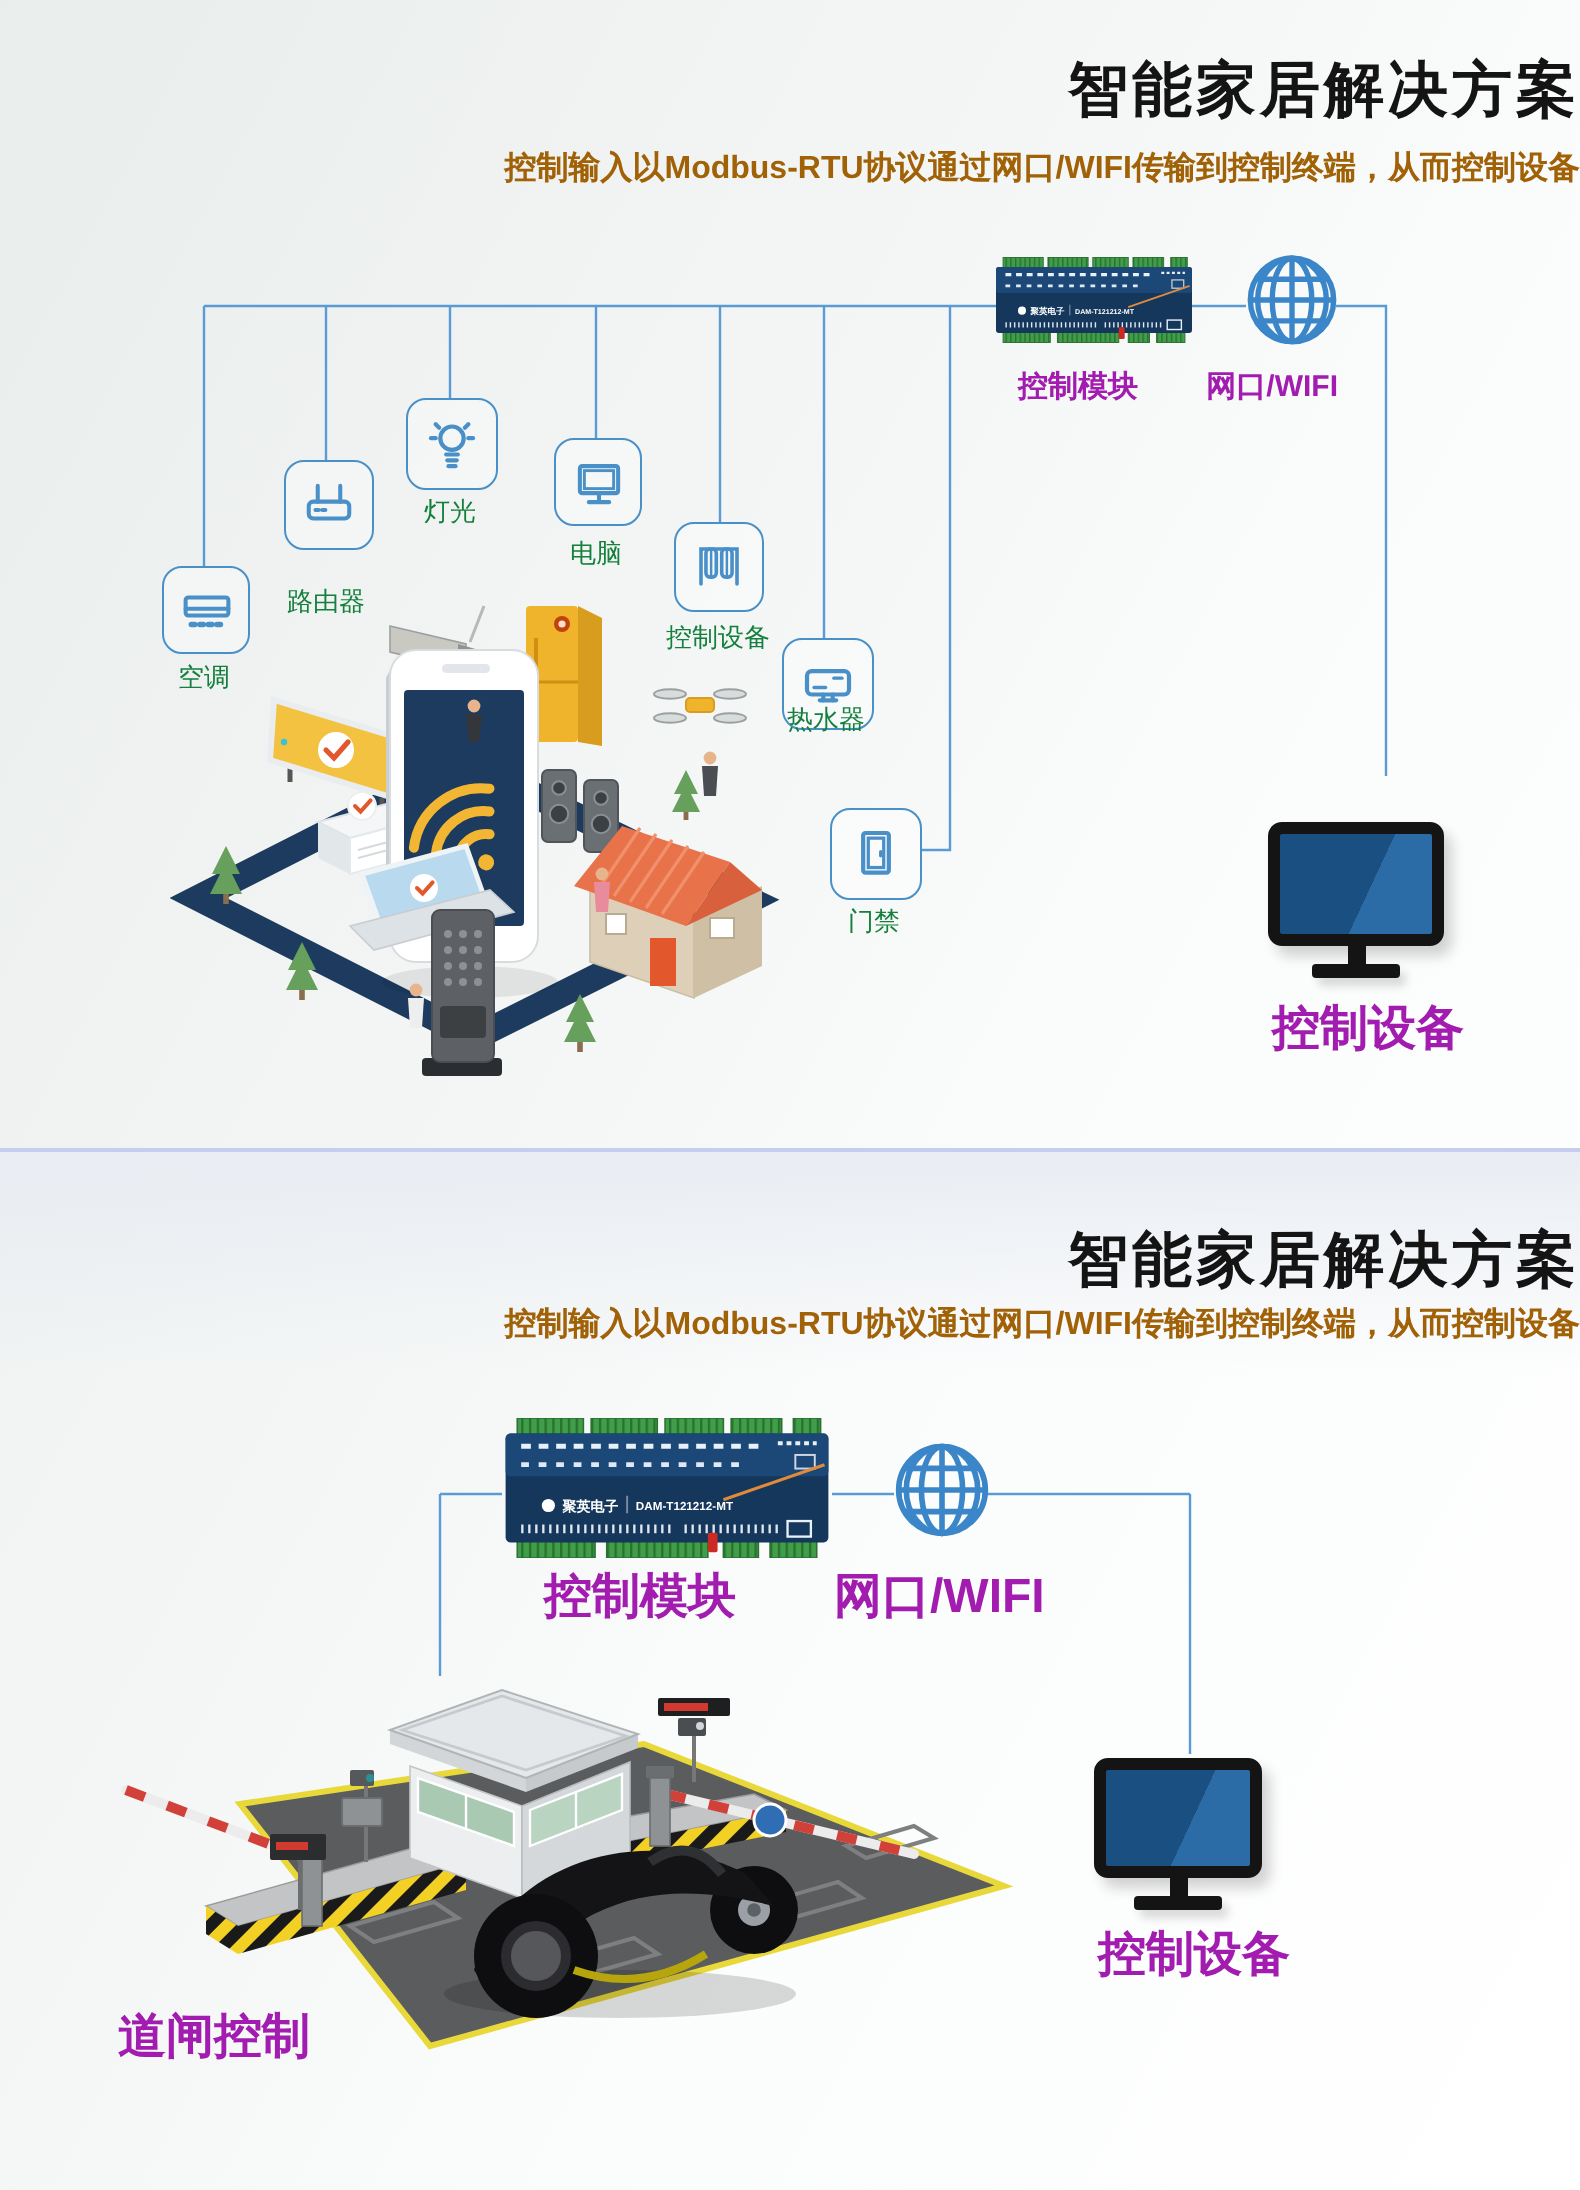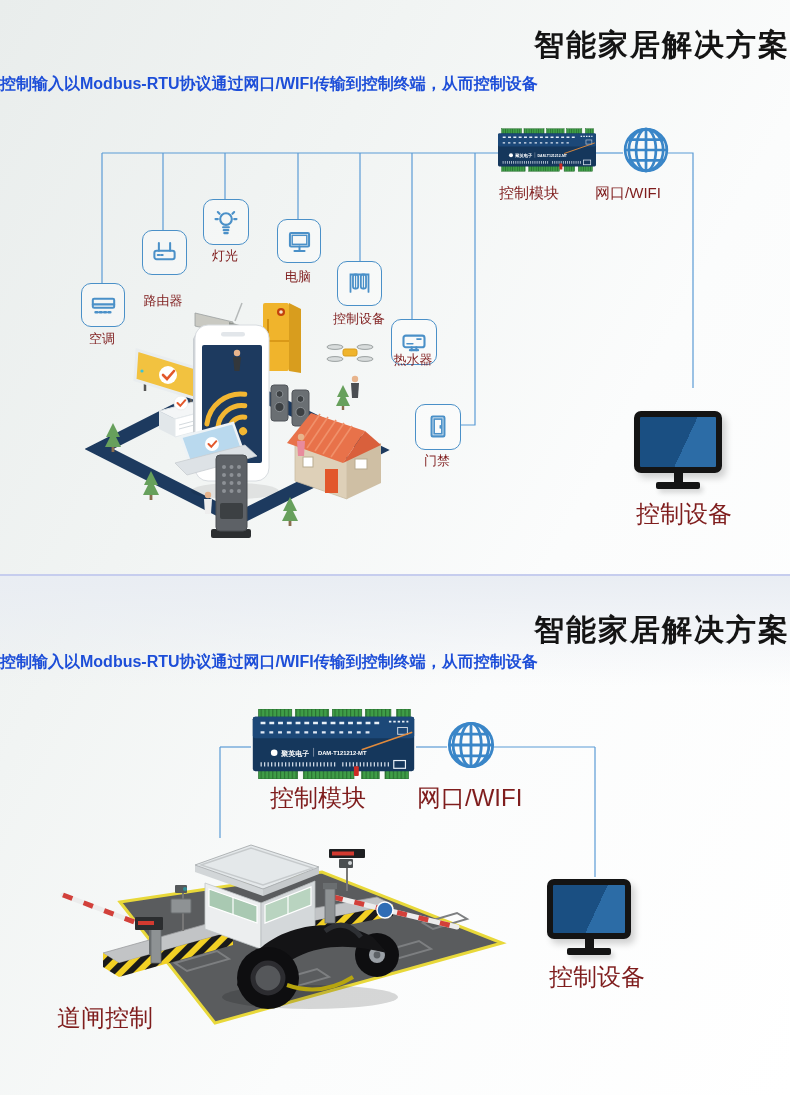--- a/index.html
+++ b/index.html
@@ -3,27 +3,27 @@
 <meta charset="utf-8">
 <style>
   html,body{margin:0;padding:0;}
   body{
     width:790px;height:1095px;position:relative;overflow:hidden;
     background:linear-gradient(118deg,#e9edec 0%,#f1f4f3 30%,#fbfcfc 62%,#ffffff 100%);
     font-family:"Liberation Sans","DejaVu Sans",sans-serif;
   }
   .abs{position:absolute;}
   .sec-title{left:0;width:790px;text-align:right;font-size:30px;font-weight:bold;color:#141414;letter-spacing:2px;}
-  .sec-sub{left:0;width:790px;text-align:left;font-size:16px;font-weight:bold;color:#1d4ed8;}
+  .sec-sub{left:0;width:790px;text-align:right;font-size:16px;font-weight:bold;color:#a16207;}
   .divider{left:0;top:574px;width:790px;height:2px;background:#c6cdee;}
   .sec2-tint{left:0;top:576px;width:790px;height:110px;background:linear-gradient(#e9edf3,rgba(255,255,255,0));}
   .lines{left:0;top:0;pointer-events:none;}
   .icon-box{border:1.5px solid #4a90c8;border-radius:10px;display:flex;align-items:center;justify-content:center;background:rgba(255,255,255,0.35);}
-  .dev-label{font-size:13px;color:#7f1d1d;text-align:center;white-space:nowrap;}
-  .node-label{color:#7f1d1d;text-align:center;font-weight:400;white-space:nowrap;}
+  .dev-label{font-size:13px;color:#15803d;text-align:center;white-space:nowrap;}
+  .node-label{color:#a21caf;text-align:right;font-weight:700;white-space:nowrap;}
   .node-label.sm{font-size:15px;}
   .node-label.lg{font-size:24px;}
   .monitor .frame{background:linear-gradient(295deg,#2c6ca6 0%,#2c6ca6 42%,#1a4f82 42%);border:6px solid #141414;border-radius:7px;box-shadow:4px 5px 7px rgba(0,0,0,0.18);}
   .monitor .neck{width:9px;height:9px;background:#141414;margin:0 auto;}
   .monitor .base{width:44px;height:7px;background:#141414;border-radius:2px;margin:0 auto;box-shadow:3px 4px 5px rgba(0,0,0,0.15);}
 </style>
 </head>
 <body>
 
 <svg width="0" height="0" style="position:absolute">

